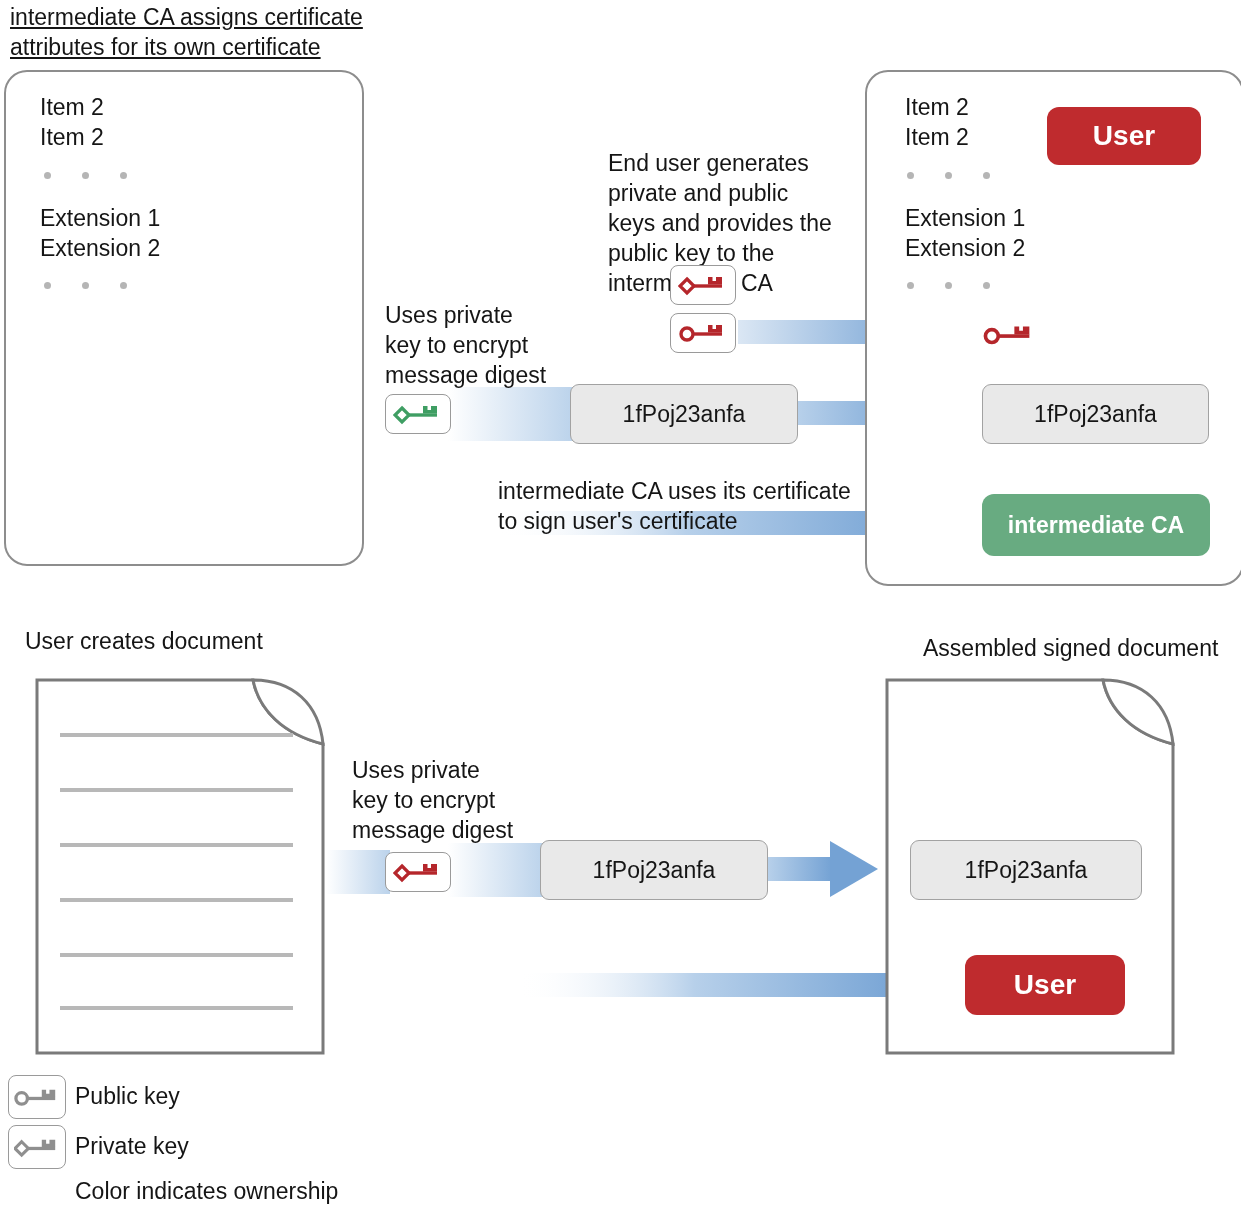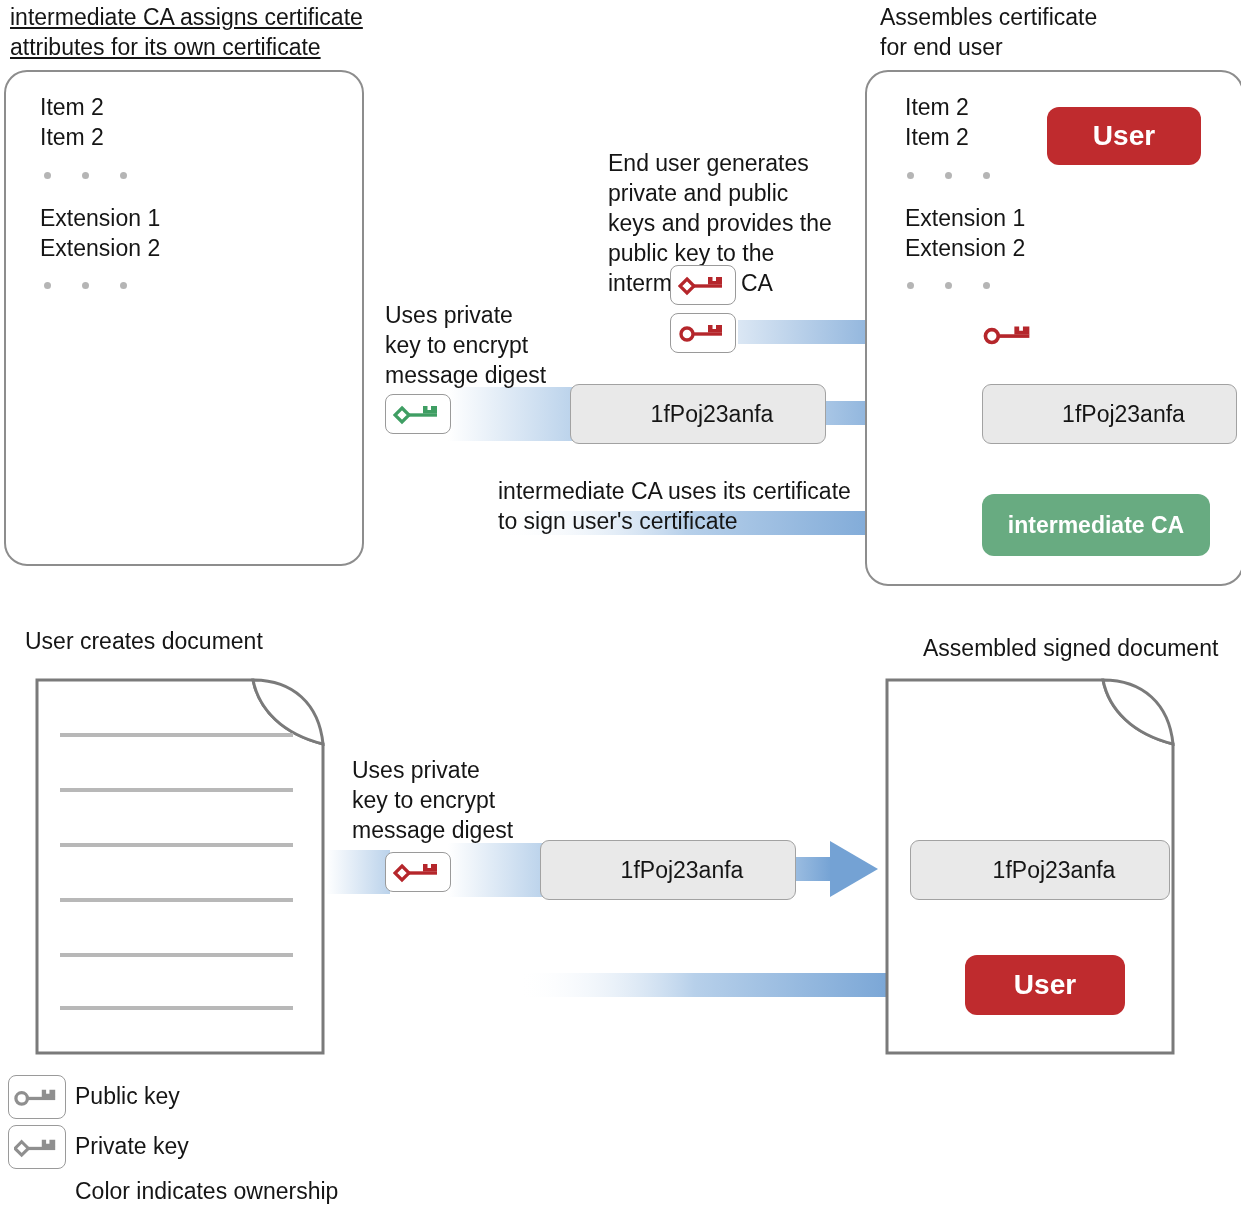--- a/index.html
+++ b/index.html
@@ -18,21 +18,21 @@
   .dot{width:7px;height:7px;border-radius:50%;background:#b5b5b5;display:inline-block;}
   .badge{
     display:flex;align-items:center;justify-content:center;
     color:#fff;font-weight:bold;font-size:28px;border-radius:12px;z-index:3;
   }
   .badge.red{background:#bf2b2e;}
   .badge.green{background:#68ab81;font-size:23px;}
   .token{
     display:flex;align-items:center;justify-content:center;
     background:#e9e9e9;border:1.5px solid #a2a2a2;border-radius:9px;
-    font-size:23px;z-index:3;padding-left:28px;
+    font-size:23px;z-index:3;
   }
   .key-frame{
     background:#fff;border:1.5px solid #9a9a9a;border-radius:8px;
     display:flex;align-items:center;justify-content:center;z-index:3;
   }
   .trail{
     background:linear-gradient(to right, rgba(183,208,234,0), rgba(183,208,234,0.95));
     z-index:1;
   }
   svg.arrow{z-index:1;position:absolute;overflow:visible;}
@@ -54,22 +54,20 @@
       <line x1="15" y1="15" x2="43" y2="15" stroke="currentColor" stroke-width="3.4"></line>
       <path d="M29 13.5 V6 h4.5 v4 h3.5 V6 h6 v7.5 Z" fill="currentColor"></path>
     </g>
   </defs>
 </svg>
 
 <div id="canvas">
 
   <div class="abs title" style="left:10px;top:2px;text-decoration:underline;">intermediate CA assigns certificate
 attributes for its own certificate</div>
-  <div class="abs title" style="left:880px;top:2px;">Assembles certificate
-for end user</div>
 
   <div class="abs bigbox" style="left:4px;top:70px;width:356px;height:492px;">
     <div class="abs cert-line" style="left:34px;top:20px;">Item 2</div>
     <div class="abs cert-line" style="left:34px;top:50px;">Item 2</div>
     <div class="abs dots" style="left:38px;top:100px;">
         <span class="dot"></span>
         <span class="dot"></span>
         <span class="dot"></span>
       </div>
     <div class="abs cert-line" style="left:34px;top:131px;">Extension 1</div>

